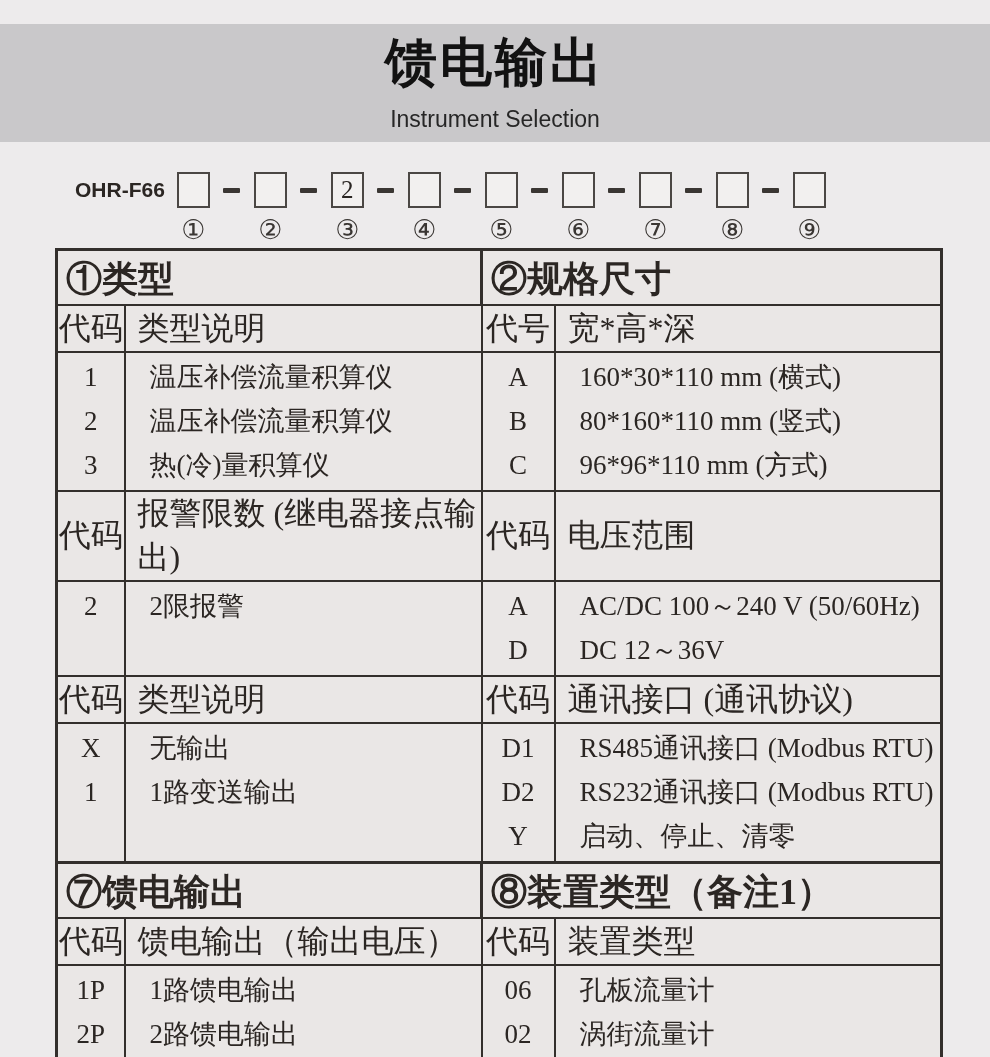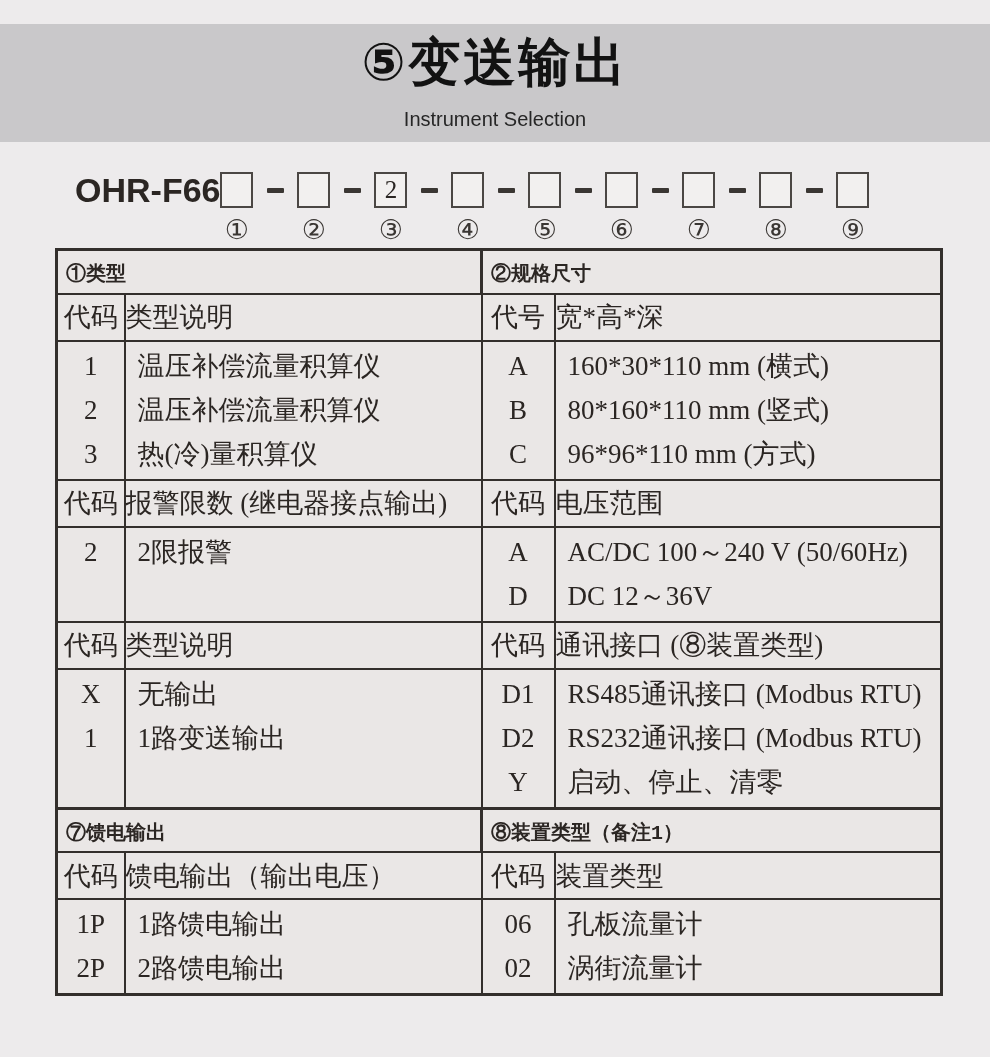--- a/index.html
+++ b/index.html
@@ -24,31 +24,31 @@
     background:var(--band-bg);
     display:flex;flex-direction:column;align-items:center;justify-content:center;
   }
   .band .title{
     font-family:"Liberation Sans","DejaVu Sans",sans-serif;
     font-weight:700;font-size:52px;line-height:54px;letter-spacing:3px;
     color:#121212;
   }
   .band .subtitle{
     font-family:"Liberation Sans","DejaVu Sans",sans-serif;
-    font-size:20px;line-height:23px;color:#262626;margin-top:19px;
+    font-size:23px;line-height:23px;color:#262626;margin-top:19px;
   }
   
   .code-line{
     margin:30px 0 0 75px;
     display:flex;align-items:flex-start;
   }
   .model{
     font-family:"Liberation Sans","DejaVu Sans",sans-serif;
-    font-weight:700;font-size:34px;line-height:36px;letter-spacing:0px;
-    margin-right:0;white-space:nowrap;
+    font-weight:700;font-size:21px;line-height:36px;letter-spacing:0px;
+    margin-right:12px;white-space:nowrap;
   }
   .slot{
     width:33px;display:flex;flex-direction:column;align-items:center;
   }
   .slot .box{
     width:33px;height:36px;background:var(--box-bg);
     border:2px solid #4b4744;
     display:flex;align-items:center;justify-content:center;
     font-size:25px;
   }
@@ -68,38 +68,38 @@
     background:var(--cell-bg);
   }
   table.sel td{
     border:2px solid var(--line);
     vertical-align:top;
     background:var(--cell-bg);
   }
   tr.trow td{
     border-top:3px solid var(--line);
     height:44px;
-    font-weight:700;font-size:20px;
+    font-weight:700;font-size:36px;
     padding:4px 0 0 8px;vertical-align:middle;
   }
-  tr.trow td.right-half{border-left:3px solid var(--line);font-family:Liberation Mono, monospace;}
-  tr.hrow td{height:47px;font-size:27px;vertical-align:middle;}
+  tr.trow td.right-half{border-left:3px solid var(--line);}
+  tr.hrow td{height:47px;font-size:32px;vertical-align:middle;}
   td.code{ text-align:center; }
-  td.desc{ padding-left:0; }
+  td.desc{ padding-left:12px; }
   td.mid{ border-left:3px solid var(--line); }
   tr.drow td{ padding-top:2px; padding-bottom:3px; }
   .ln{height:44px;line-height:44px;font-size:27px;white-space:nowrap;overflow:hidden;}
   td.code .ln{text-align:center;}
   td.desc .ln{padding-left:12px;}
 </style>
 </head>
 <body>
 
 <div class="band">
-  <div class="title">⑤变送输出</div>
+  <div class="title">馈电输出</div>
   <div class="subtitle">Instrument Selection</div>
 </div>
 
 <div class="code-line">
   <span class="model">OHR-F66</span>
   <div id="code-slots" style="display:flex;align-items:flex-start;">
       <div class="slot">
         <div class="box"></div>
         <div class="circ">①</div>
       </div>
@@ -221,21 +221,21 @@
         </td>
         <td class="desc">
           <div class="ln">AC/DC 100～240 V (50/60Hz)</div>
           <div class="ln">DC 12～36V</div>
         </td>
       </tr>
       <tr class="hrow">
         <td class="code">代码</td>
         <td class="desc">类型说明</td>
         <td class="code mid">代码</td>
-        <td class="desc">通讯接口 (⑧装置类型)</td>
+        <td class="desc">通讯接口 (通讯协议)</td>
       </tr>
       <tr class="drow">
         <td class="code">
           <div class="ln">X</div>
           <div class="ln">1</div>
         </td>
         <td class="desc">
           <div class="ln">无输出</div>
           <div class="ln">1路变送输出</div>
         </td>

